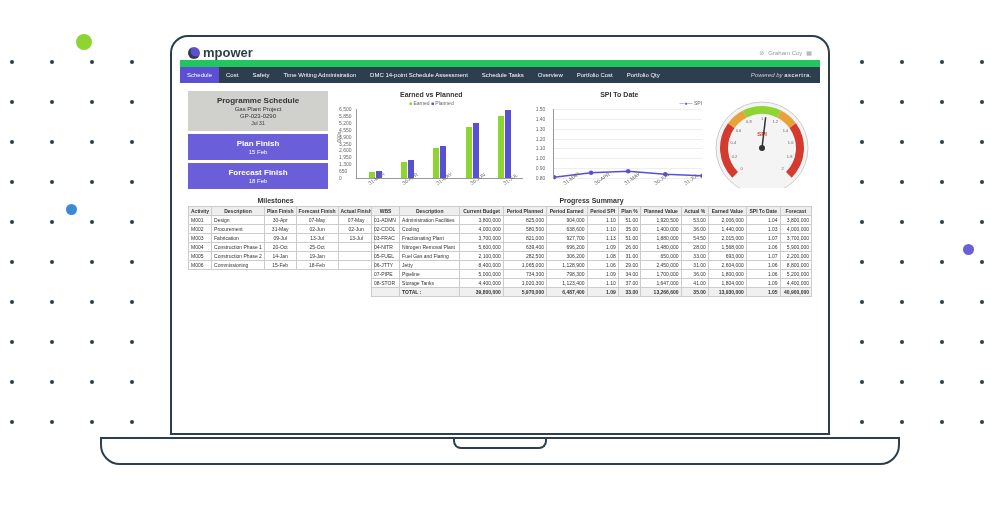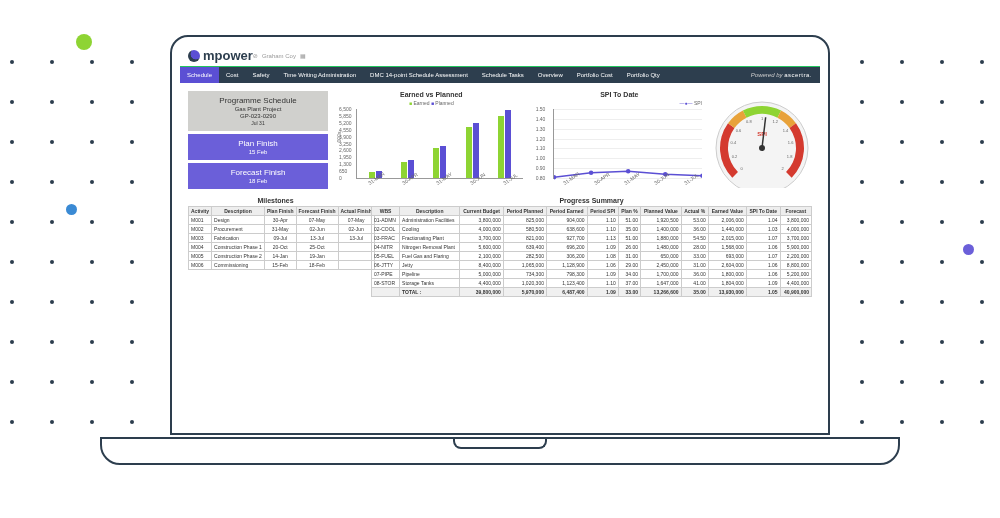--- a/index.html
+++ b/index.html
@@ -8,34 +8,34 @@
 .dot{position:absolute;border-radius:50%}
 .dots-grid{position:absolute}
 .dots-grid span{position:absolute;width:4px;height:4px;background:#2d3e4e;border-radius:50%}
 
 .laptop{position:absolute;left:170px;top:35px;width:660px;height:430px}
 .screen{width:660px;height:400px;border:2px solid #2d3e4e;border-radius:18px 18px 0 0;background:#fff;overflow:hidden;position:relative}
 .base{position:absolute;bottom:0;left:-70px;width:800px;height:28px;border:2px solid #2d3e4e;border-radius:0 0 20px 20px;background:#fff}
 .base::after{content:"";position:absolute;left:50%;transform:translateX(-50%);top:0;width:90px;height:8px;border:2px solid #2d3e4e;border-top:none;border-radius:0 0 8px 8px}
 
 .app{position:absolute;inset:8px;font-size:7px;color:#333}
-.topbar{height:22px;display:flex;align-items:center;justify-content:flex-start;padding:0 8px;border-bottom:1px solid #22c55e}
+.topbar{height:22px;display:flex;align-items:center;justify-content:space-between;padding:0 8px;border-bottom:7px solid #22c55e}
 .logo{display:flex;align-items:center;gap:3px;font-size:13px;font-weight:700;color:#2d3e4e}
 .logo-dot{width:12px;height:12px;border-radius:50%;background:radial-gradient(circle at 65% 35%,#5b4fd4 45%,#2d3e4e 50%)}
 .user{display:flex;align-items:center;gap:4px;color:#999;font-size:6px}
 .nav{height:16px;background:#2d3e4e;display:flex;align-items:center;color:#fff;font-size:6px}
 .nav-item{padding:0 7px;height:100%;display:flex;align-items:center;cursor:pointer}
 .nav-item.active{background:#5b4fd4}
 .powered{margin-left:auto;padding-right:8px;font-style:italic;font-size:6px;color:#ccc}
 .powered b{font-style:normal;color:#fff;font-weight:400;letter-spacing:.5px}
 .content{padding:8px;display:flex;gap:8px}
 
 .cards{display:flex;flex-direction:column;gap:3px;width:140px}
 .card{text-align:center;padding:5px 4px;color:#fff;font-size:7px}
-.card .t{font-weight:400;font-size:8px}
+.card .t{font-weight:700;font-size:8px}
 .card .s{font-size:6px;margin-top:1px}
 .c-grey{background:#d0d0cd;color:#333}
 .c-purple{background:#6b5fd9}
 .c-dark{background:#2d3e4e}
 
 .charts{display:flex;gap:6px;flex:1}
 .chart{flex:1;position:relative}
 .chart-title{text-align:center;font-size:7px;font-weight:700;margin-bottom:2px}
 .chart-sub{text-align:center;font-size:5px;color:#666;margin-bottom:3px}
 .bar-area{height:70px;position:relative;border-left:1px solid #999;border-bottom:1px solid #999;margin-left:20px;margin-right:4px}

